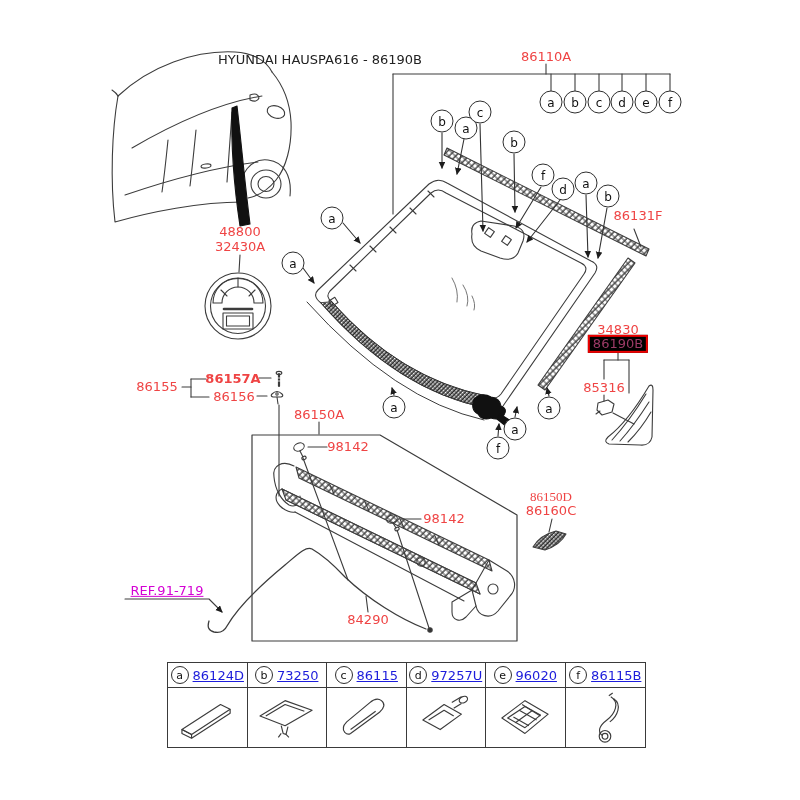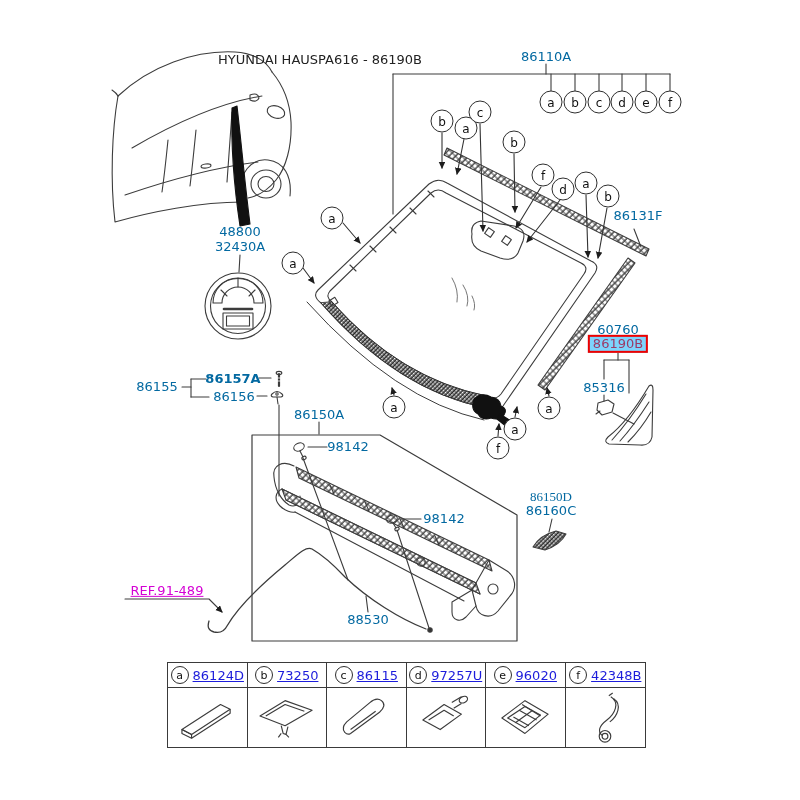--- a/index.html
+++ b/index.html
@@ -1,23 +1,23 @@
 <!DOCTYPE html>
 <html><head>
 <meta charset="utf-8">
 <style>
   html,body{margin:0;padding:0;background:#fff;}
   #canvas{position:relative;width:732px;height:800px;background:#fff;overflow:hidden;
           font-family:"DejaVu Sans","Liberation Sans",sans-serif;}
   #lineart{position:absolute;left:0;top:0;}
   .lbl{position:absolute;transform:translate(-50%,-50%);white-space:nowrap;
-       font-size:13px;color:#0369a1;z-index:4;line-height:1.1;}
+       font-size:13px;color:#ef4444;z-index:4;line-height:1.1;}
   .lbl.dark{color:#222;}
   .lbl.ref{color:#d400d4;text-decoration:underline;font-size:13px;}
-  .lbl.hl{background:#7dd3fc;border:2px solid #ee0000;color:#9c3a66;padding:0 3px;z-index:5;}
+  .lbl.hl{background:#000000;border:2px solid #ee0000;color:#9c3a66;padding:0 3px;z-index:5;}
   .co{position:absolute;width:21px;height:21px;border:1.4px solid #2e2e2e;border-radius:50%;
       background:#fff;display:flex;align-items:center;justify-content:center;
       font-size:12px;color:#111;transform:translate(-50%,-50%);z-index:6;}
   
   #legend{position:absolute;left:167px;top:662px;width:479px;height:86px;
           border:1.6px solid #3a3a3a;box-sizing:border-box;display:grid;
           grid-template-columns:repeat(6,1fr);grid-template-rows:25px 1fr;z-index:4;background:#fff;}
   .lg-h{border-right:1px solid #3a3a3a;border-bottom:1px solid #3a3a3a;display:flex;
         align-items:center;justify-content:center;gap:4px;}
   .lg-b{border-right:1px solid #3a3a3a;display:flex;align-items:center;justify-content:center;}
@@ -228,33 +228,33 @@
     <line x1="549" y1="396" x2="547" y2="388" marker-end="url(#ah)"></line>
   </g>
 </svg>
 
 <div class="lbl dark" style="left:320px;top:60px;">HYUNDAI HAUSPA616 - 86190B</div>
 
 <div class="lbl" style="left:240px;top:232px;">48800</div>
 <div class="lbl" style="left:240px;top:247px;">32430A</div>
 <div class="lbl" style="left:546px;top:57px;">86110A</div>
 <div class="lbl" style="left:638px;top:216px;">86131F</div>
-<div class="lbl" style="left:618px;top:330px;">60760</div>
+<div class="lbl" style="left:618px;top:330px;">34830</div>
 <div class="lbl hl" style="left:618px;top:344px;">86190B</div>
 <div class="lbl" style="left:604px;top:388px;text-align:center;">85316</div>
 <div class="lbl" style="left:157px;top:387px;text-align:center;">86155</div>
 <div class="lbl" style="left:233px;top:379px;font-weight:bold;">86157A</div>
 <div class="lbl" style="left:234px;top:397px;">86156</div>
 <div class="lbl" style="left:319px;top:415px;">86150A</div>
 <div class="lbl" style="left:348px;top:447px;">98142</div>
 <div class="lbl" style="left:444px;top:519px;">98142</div>
 <div class="lbl" style="left:551px;top:497px;font-family:Liberation Serif, serif;">86150D</div>
 <div class="lbl" style="left:551px;top:511px;">86160C</div>
-<div class="lbl" style="left:368px;top:620px;">88530</div>
-<div class="lbl ref" style="left:167px;top:591px;">REF.91-489</div>
+<div class="lbl" style="left:368px;top:620px;">84290</div>
+<div class="lbl ref" style="left:167px;top:591px;">REF.91-719</div>
 
 <div id="callouts">
       <div class="co" style="left: 551px; top: 102px;">a</div>
       <div class="co" style="left: 575px; top: 102px;">b</div>
       <div class="co" style="left: 599px; top: 102px;">c</div>
       <div class="co" style="left: 622px; top: 102px;">d</div>
       <div class="co" style="left: 646px; top: 102px;">e</div>
       <div class="co" style="left: 670px; top: 102px;">f</div>
       <div class="co" style="left: 442px; top: 121px;">b</div>
       <div class="co" style="left: 466px; top: 128px;">a</div>
@@ -288,21 +288,21 @@
   <div class="lg-h">
     <span class="lg-co">d</span>
     <span class="lg-num">97257U</span>
   </div>
   <div class="lg-h">
     <span class="lg-co">e</span>
     <span class="lg-num">96020</span>
   </div>
   <div class="lg-h">
     <span class="lg-co">f</span>
-    <span class="lg-num">42348B</span>
+    <span class="lg-num">86115B</span>
   </div>
 
   <div class="lg-b">
     <svg width="70" height="54" viewBox="0 0 72 56" fill="none" stroke="#3c3c3c" stroke-width="1.2" stroke-linejoin="round">
       <path d="M10,40 L50,14 L60,19 L20,45 Z"></path>
       <path d="M10,40 L20,45 L20,49 L10,44 Z"></path>
       <path d="M60,19 L60,23 L20,49"></path>
     </svg>
   </div>
   <div class="lg-b">

